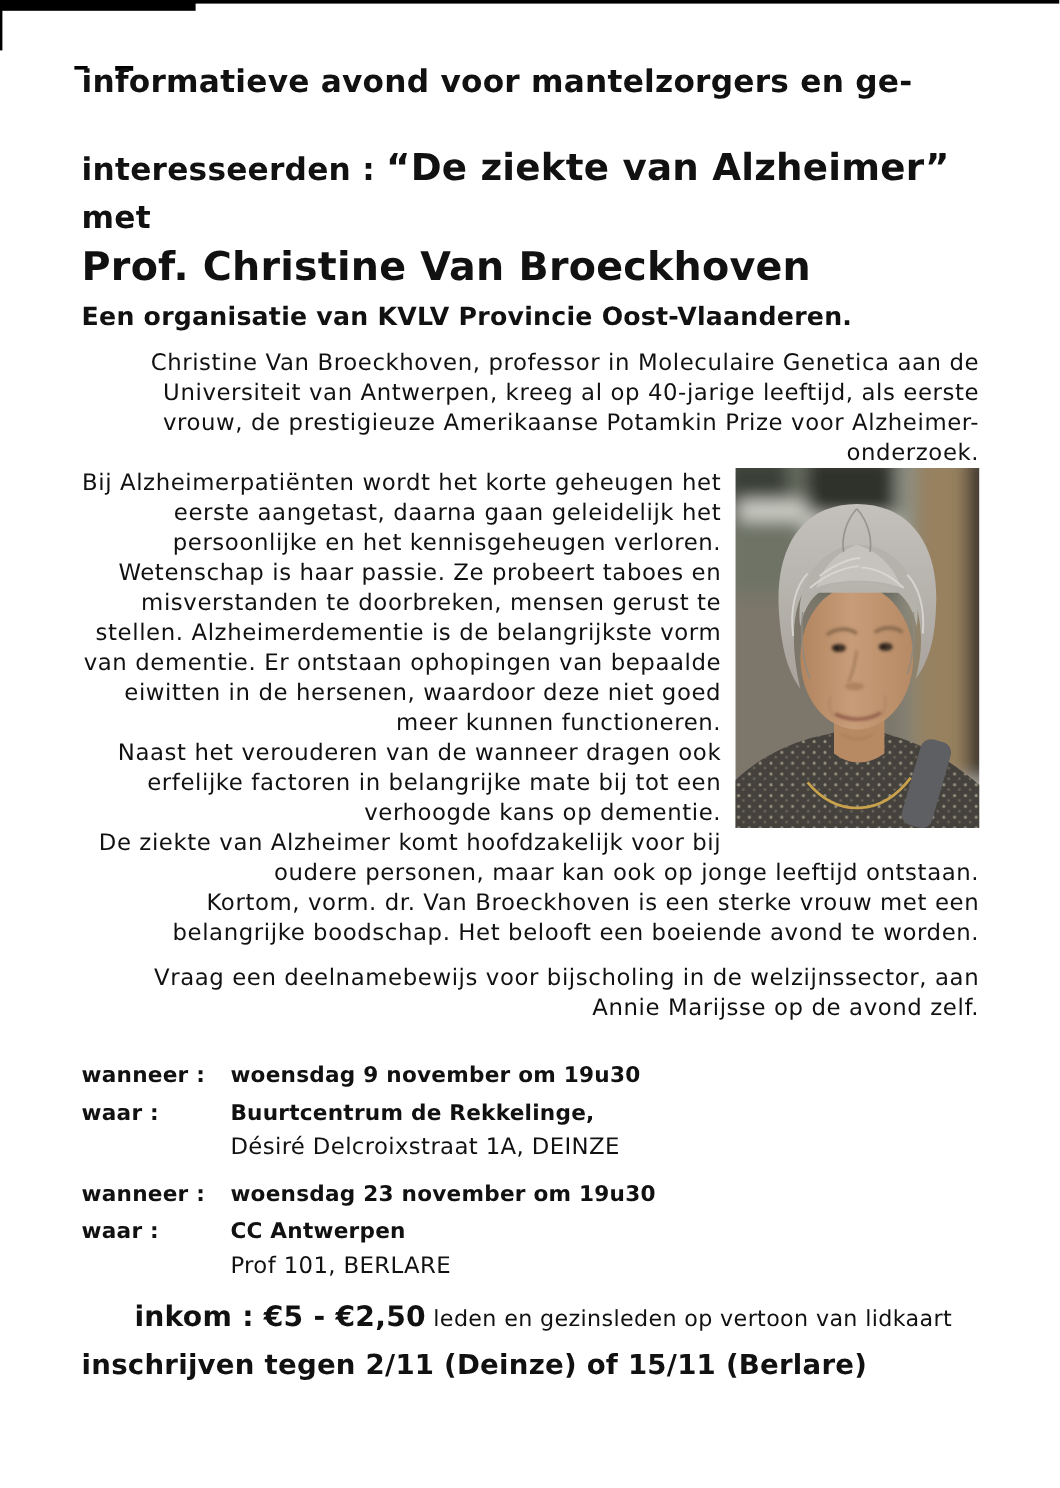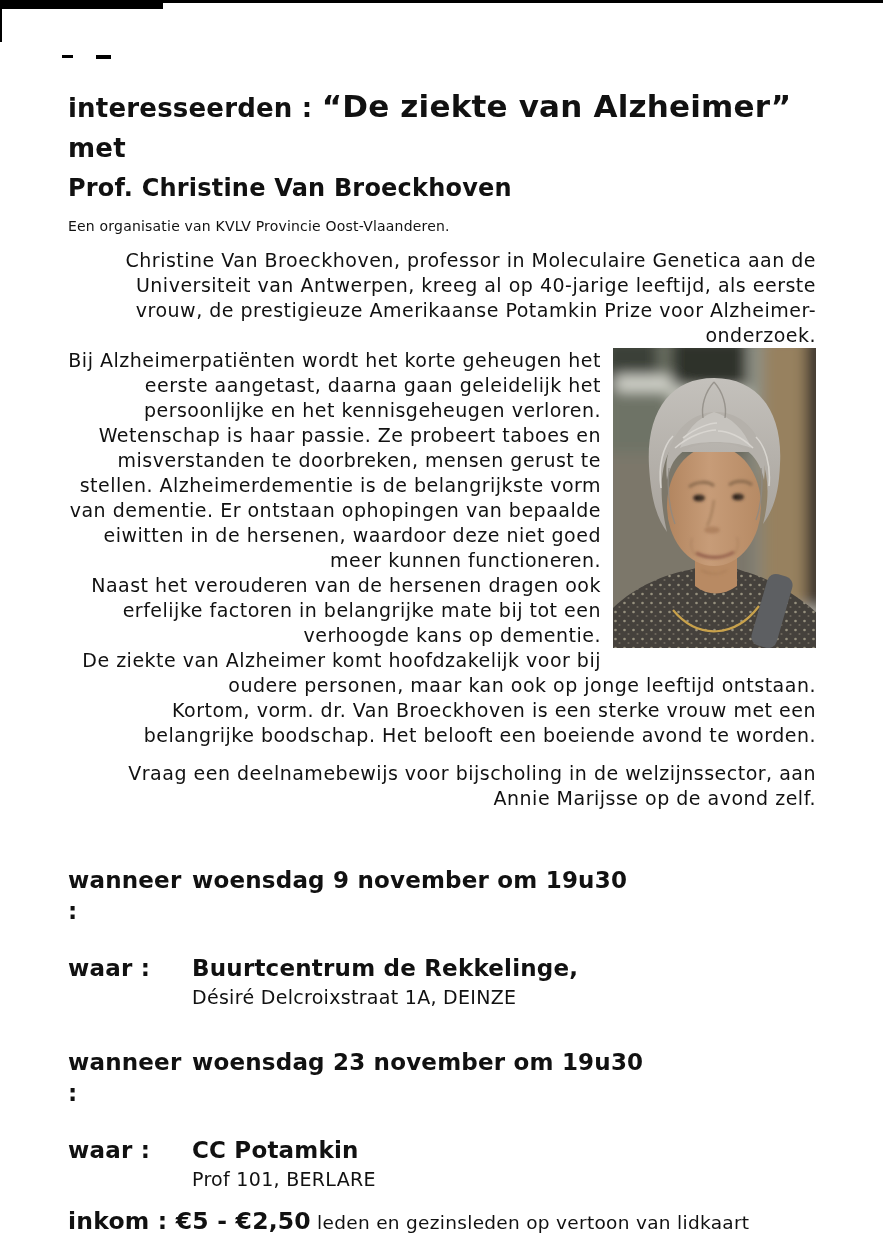--- a/index.html
+++ b/index.html
@@ -18,57 +18,58 @@
   .art-leftedge{left:0;top:0;width:2px;height:42px;}
   .art-speck1{left:62px;top:55px;width:11px;height:3px;}
   .art-speck2{left:96px;top:55px;width:15px;height:4px;}
 
   .content{position:absolute;left:68px;top:52px;width:748px;}
 
   .title{font-weight:bold;letter-spacing:0.2px;}
   .title-line1{font-size:26px;line-height:34px;}
   .title-line2{font-size:26px;line-height:40px;margin-top:34px;}
   .title-line2 .big{font-size:31px;}
-  .title-line3{font-size:24px;line-height:40px;}
-  .subtitle{font-size:14px;font-weight:normal;margin-top:10px;letter-spacing:0.2px;}
+  .title-line3{font-size:33px;line-height:40px;}
+  .subtitle{font-size:21px;font-weight:bold;margin-top:10px;letter-spacing:0.2px;}
 
   .article{margin-top:14px;font-size:19px;line-height:25px;letter-spacing:0.5px;}
   .article p{margin:0;text-align:right;}
   .photo-float{
     float:right;
     width:203px;height:300px;
     margin-left:12px;margin-bottom:10px;
     line-height:0;
   }
   .note{margin-top:13px !important;}
 
   .events{margin-top:28px;}
   .ev-row{display:grid;grid-template-columns:124px 1fr;align-items:baseline;}
-  .ev-bold{font-weight:bold;font-size:23px;line-height:31px;letter-spacing:0.2px;margin-top:26px;}
+  .ev-bold{font-weight:bold;font-size:18px;line-height:31px;letter-spacing:0.2px;}
   .ev-addr{font-size:19px;line-height:27px;letter-spacing:0.3px;}
   .ev-gap{margin-top:10px;}
 
-  .fee{margin-top:12px;font-size:23.5px;font-weight:bold;letter-spacing:0.2px;line-height:32px;}
+  .fee{margin-top:12px;font-size:23.5px;font-weight:bold;letter-spacing:0.2px;line-height:32px;margin-left:44px;}
   .fee .fee-note{font-size:18.5px;font-weight:normal;letter-spacing:0.3px;}
   .register{margin-top:6px;font-size:23px;font-weight:bold;letter-spacing:0.2px;line-height:32px;}
 </style>
 </head>
 <body>
 
 <div class="page">
 
   <div class="artifact art-topline"></div>
   <div class="artifact art-topleft"></div>
   <div class="artifact art-leftedge"></div>
   <div class="artifact art-speck1"></div>
   <div class="artifact art-speck2"></div>
 
   <div class="content">
 
     <div class="title">
+      <div class="title-line1">informatieve avond voor mantelzorgers en ge-</div>
       <div class="title-line2"><span>interesseerden : </span><span class="big">“De ziekte van Alzheimer”</span><span> met</span></div>
       <div class="title-line3">Prof. Christine Van Broeckhoven</div>
     </div>
 
     <div class="subtitle">Een organisatie van KVLV Provincie Oost-Vlaanderen.</div>
 
     <div class="article">
       <p>Christine Van Broeckhoven, professor in Moleculaire Genetica aan de Universiteit van Antwerpen, kreeg al op 40-jarige leeftijd, als eerste vrouw, de prestigieuze Amerikaanse Potamkin Prize voor Alzheimer-onderzoek.</p>
 
       <div class="photo-float">
@@ -151,21 +152,21 @@
             <path d="M 101 34 C 92 44 88 58 90 70"></path>
             <path d="M 101 34 C 110 44 114 58 112 70"></path>
             <path d="M 56 120 C 54 140 56 160 62 176"></path>
             <path d="M 148 120 C 150 138 148 158 143 172"></path>
           </g>
         </svg>
       </div>
 
       <p>Bij Alzheimerpatiënten wordt het korte geheugen het eerste aangetast, daarna gaan geleidelijk het persoonlijke en het kennisgeheugen verloren.</p>
       <p>Wetenschap is haar passie. Ze probeert taboes en misverstanden te doorbreken, mensen gerust te stellen. Alzheimerdementie is de belangrijkste vorm van dementie. Er ontstaan ophopingen van bepaalde eiwitten in de hersenen, waardoor deze niet goed meer kunnen functioneren.</p>
-      <p>Naast het verouderen van de hersenen dragen ook erfelijke factoren in belangrijke mate bij tot een verhoogde kans op dementie.</p>
+      <p>Naast het verouderen van de wanneer dragen ook erfelijke factoren in belangrijke mate bij tot een verhoogde kans op dementie.</p>
       <p>De ziekte van Alzheimer komt hoofdzakelijk voor bij oudere personen, maar kan ook op jonge leeftijd ontstaan.</p>
       <p>Kortom, vorm. dr. Van Broeckhoven is een sterke vrouw met een belangrijke boodschap. Het belooft een boeiende avond te worden.</p>
       <p class="note">Vraag een deelnamebewijs voor bijscholing in de welzijnssector, aan Annie Marijsse op de avond zelf.</p>
     </div>
 
     <div class="events">
       <div class="ev-row">
         <span class="ev-bold">wanneer :</span>
         <span class="ev-bold">woensdag 9 november om 19u30</span>
       </div>
@@ -176,21 +177,21 @@
       <div class="ev-row">
         <span></span>
         <span class="ev-addr">Désiré Delcroixstraat 1A, DEINZE</span>
       </div>
       <div class="ev-row ev-gap">
         <span class="ev-bold">wanneer :</span>
         <span class="ev-bold">woensdag 23 november om 19u30</span>
       </div>
       <div class="ev-row">
         <span class="ev-bold">waar :</span>
-        <span class="ev-bold">CC Potamkin</span>
+        <span class="ev-bold">CC Antwerpen</span>
       </div>
       <div class="ev-row">
         <span></span>
         <span class="ev-addr">Prof 101, BERLARE</span>
       </div>
 
       <div class="fee"><span>inkom : €5 - €2,50</span><span class="fee-note"> leden en gezinsleden op vertoon van lidkaart</span></div>
 
       <div class="register">inschrijven tegen 2/11 (Deinze) of 15/11 (Berlare)</div>
     </div>

